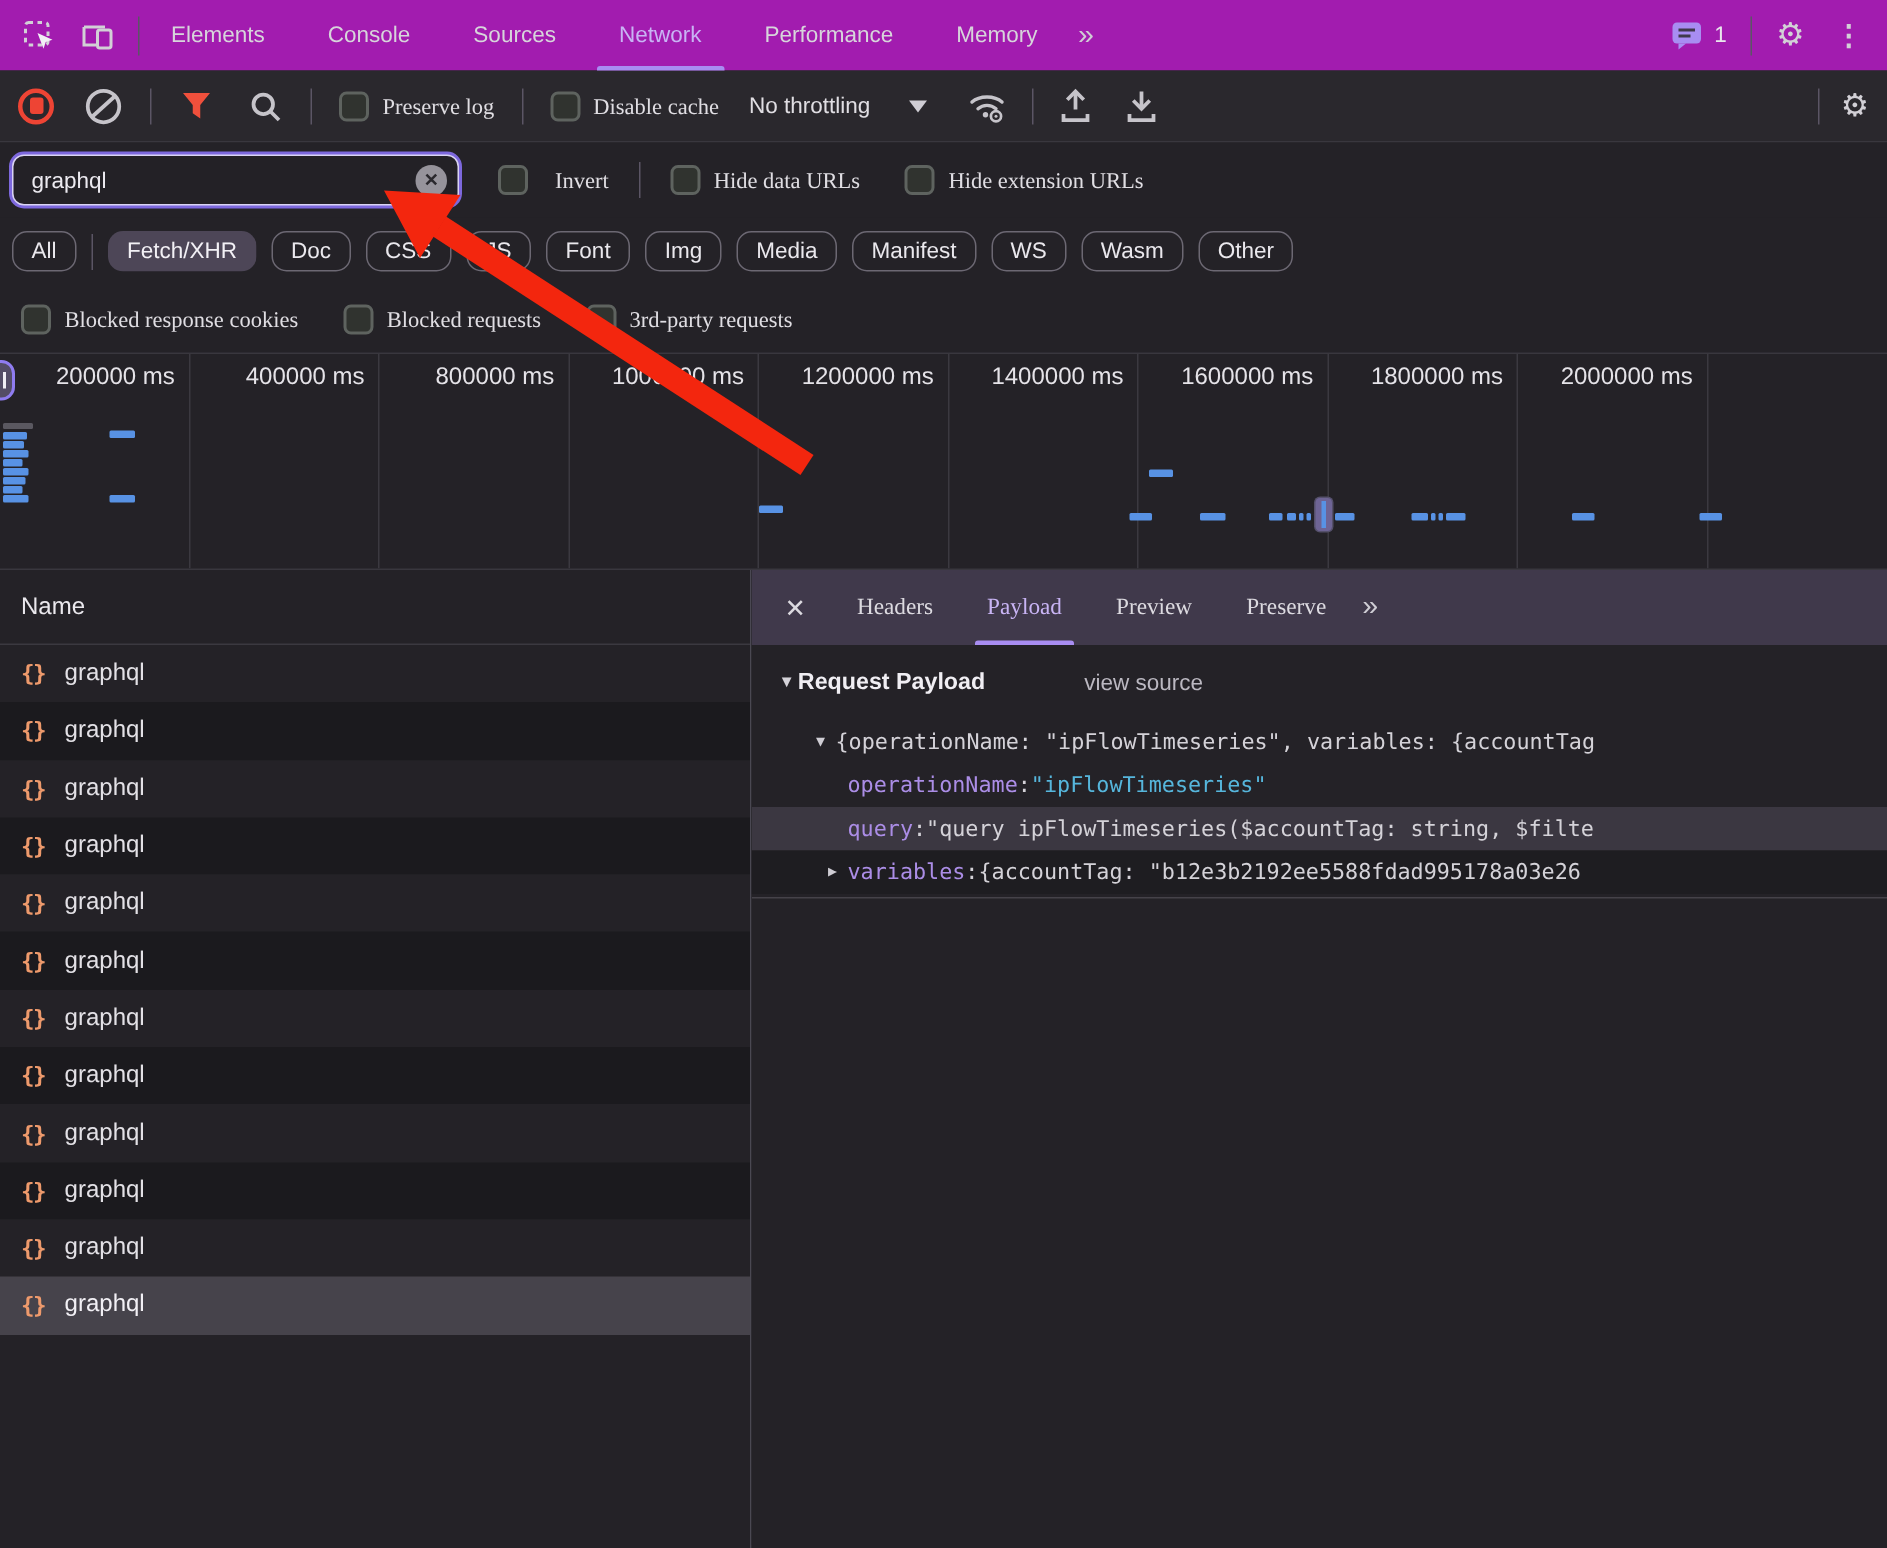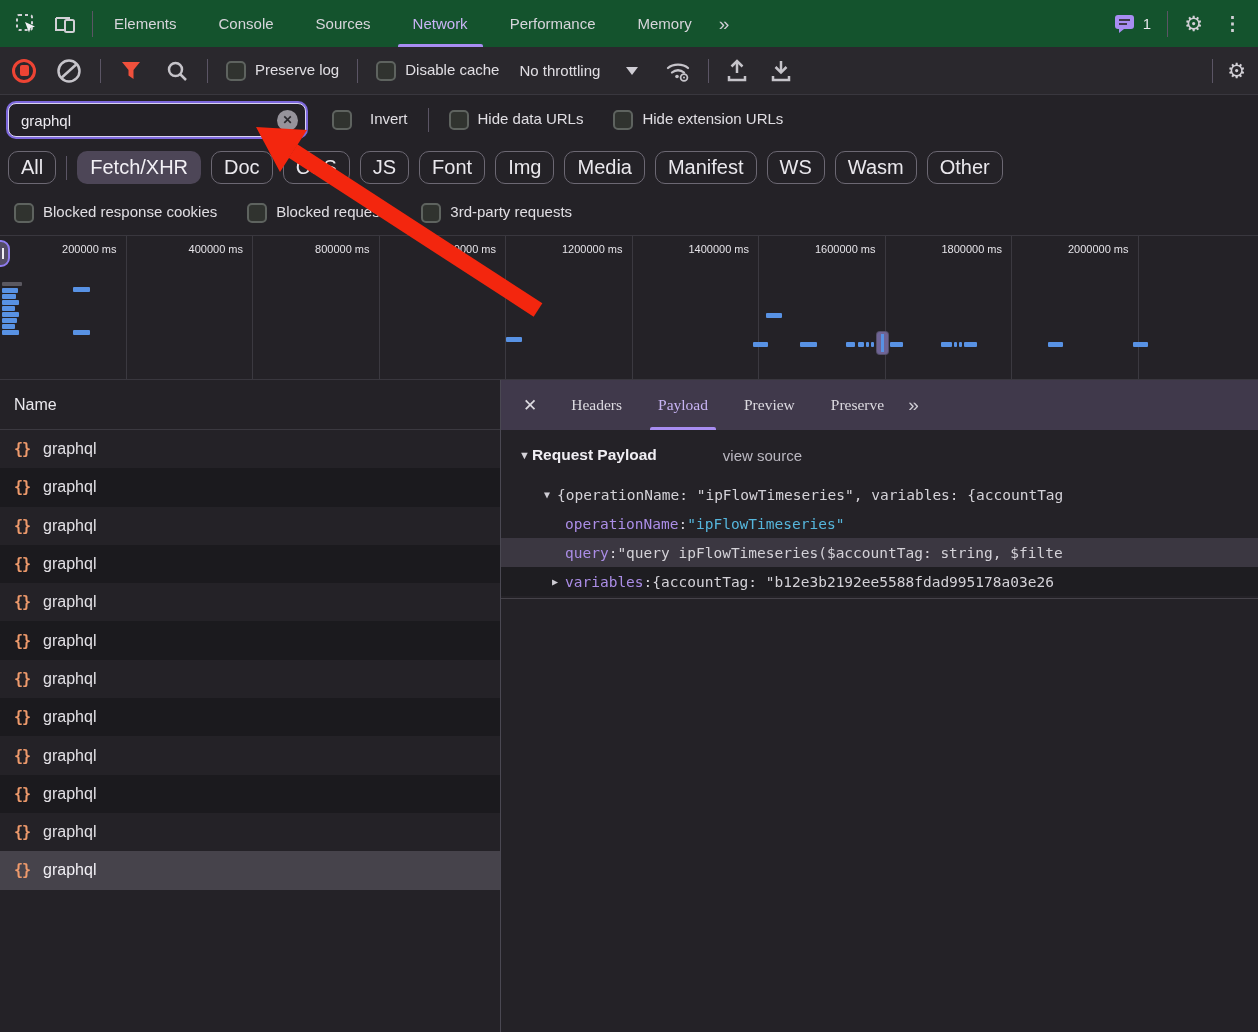--- a/index.html
+++ b/index.html
@@ -2,21 +2,21 @@
 <html><head>
 <meta charset="utf-8">
 <style>
   * { margin:0; padding:0; box-sizing:border-box; }
   html,body { width:1258px; height:1032px; background:#232126; overflow:hidden;
     font-family:"Liberation Sans", sans-serif; -webkit-font-smoothing:antialiased; }
   .app { position:relative; width:1258px; height:1032px; background:#232126;
     border-bottom:2px solid #39373e; }
 
   
-  .tabbar { height:47px; background:#14532d; display:flex; align-items:stretch;
+  .tabbar { height:47px; background:#a21caf; display:flex; align-items:stretch;
     color:#d7d5db; font-size:15px; }
   .tabbar .left-icons { display:flex; align-items:center; gap:14px; padding:0 14px 0 14px; }
   .vdiv { width:1px; height:26px; background:#5b5565; align-self:center; }
   .vdiv.short { height:24px; }
   .tab-list { display:flex; align-items:stretch; }
   .tab { display:flex; align-items:center; padding:0 21px; cursor:default; position:relative; color:#d7d5db; }
   .tab.sel { color:#c8b4f4; }
   .tab.sel::after { content:""; position:absolute; left:6px; right:6px; bottom:0; height:3px;
     background:#a88df2; border-radius:2px 2px 0 0; }
   .tabbar .right { margin-left:auto; display:flex; align-items:center; gap:16px; padding-right:12px; }
@@ -42,37 +42,37 @@
   
   .filterrow { height:50px; background:#242227; display:flex; align-items:center; gap:14px; padding:0 8px;
     color:#e0dee3; font-size:15px; }
   .filter-input { position:relative; width:298px; height:34px; background:#232126;
     border:1px solid #d9d3f3; box-shadow:0 0 0 2px #7d68dd; border-radius:8px;
     display:flex; align-items:center; }
   .filter-input input { flex:1; background:transparent; border:none; outline:none; color:#eceaf0;
     font-size:15px; font-family:"Liberation Sans",sans-serif; padding:0 34px 0 12px; }
   .clear-x { position:absolute; right:7px; width:21px; height:21px; border-radius:50%; background:#96939b;
     color:#2a282d; font-size:12px; font-weight:bold; display:flex; align-items:center; justify-content:center; }
-  .chk-item { display:flex; align-items:flex-start; gap:9px; white-space:nowrap; }
+  .chk-item { display:flex; align-items:flex-end; gap:9px; white-space:nowrap;font-family:Liberation Serif, serif; }
 
   
   .chiprow { height:45px; background:#242227; display:flex; align-items:center; gap:10px; padding:0 8px; }
-  .chip { border:1.5px solid #6c6873; border-radius:10px; padding:4px 12px; font-size:20px; color:#eae8ed;
+  .chip { border:1.5px solid #6c6873; border-radius:10px; padding:4px 12px; font-size:15px; color:#eae8ed;
     font-weight:500; white-space:nowrap; }
   .chip.sel { background:#4d4657; border-color:transparent; color:#f2f0f5; }
 
   
   .checkrow { height:45px; background:#242227; display:flex; align-items:center; gap:30px; padding:0 14px;
     color:#e0dee3; font-size:15px; }
 
   
   .timeline { position:relative; height:145px; background:#242227; border-top:1px solid #39373e;
     border-bottom:1px solid #39373e; display:flex; overflow:hidden; }
   .tl-col { flex:none; width:126.5px; border-right:1px solid #3b3940; position:relative; }
-  .tl-col span { position:absolute; top:7px; right:9px; font-size:11px; color:#e5e3e8; white-space:nowrap; }
+  .tl-col span { position:absolute; top:7px; right:9px; font-size:16px; color:#e5e3e8; white-space:nowrap; }
   .tl-bar { position:absolute; height:5px; border-radius:1px; }
   .tl-marker { position:absolute; border-radius:3px; background:#6e6495; box-shadow:0 0 0 1px #55506b; }
   .tl-marker i { position:absolute; left:50%; top:2px; bottom:2px; width:3px; margin-left:-1.5px;
     background:#5892e4; display:block; }
   .tl-handle { position:absolute; left:-8px; top:4px; width:18px; height:27px; border-radius:9px;
     background:#544d66; border:2px solid #8f7cf0; }
   .tl-handle i { position:absolute; left:50%; top:6px; bottom:6px; width:2px; margin-left:1px; background:#f0eef4; display:block; }
 
   
   .main { display:flex; height:652px; position:relative; }

